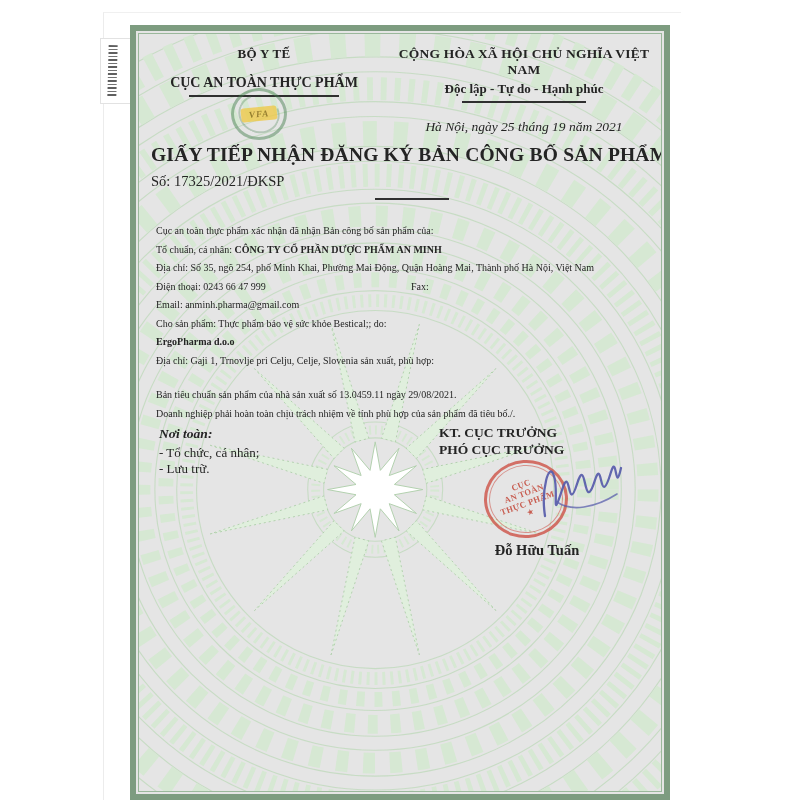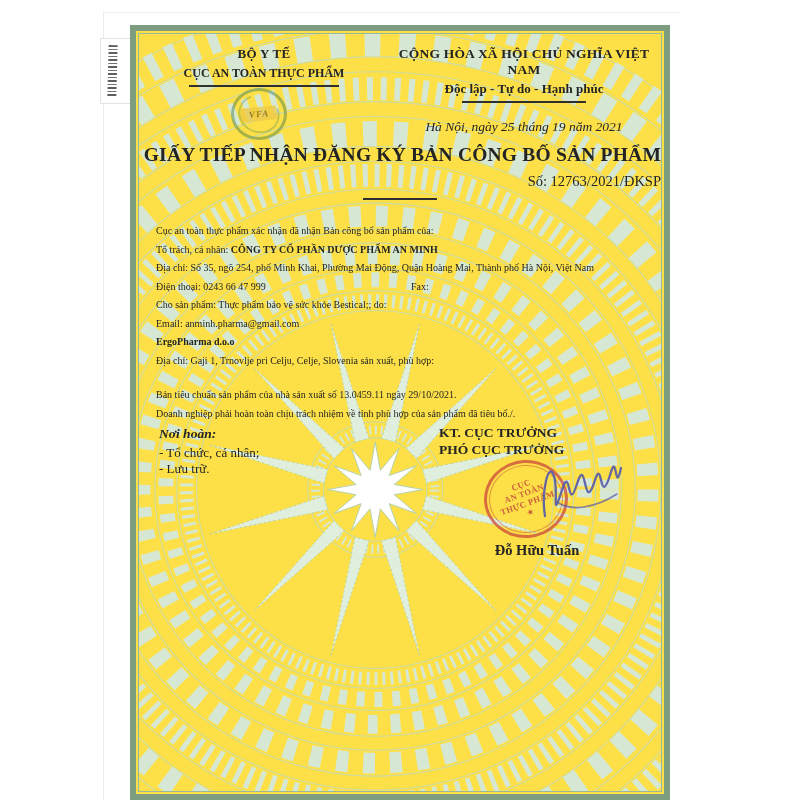--- a/index.html
+++ b/index.html
@@ -13,51 +13,51 @@
 
   
   .edge-label { position:absolute; left:100px; top:38px; width:30px; height:66px;
     background:#fff; border:1px solid #e2e2e2; border-right:none; }
   .edge-smudge { position:absolute; left:7px; top:6px; width:9px; height:52px; opacity:.75;
     background:repeating-linear-gradient(178deg,#2a2a2a 0 2px,transparent 2px 4px,#444 4px 5px,transparent 5px 7px);
     transform:rotate(1.5deg); }
 
   
   .doc { position:absolute; left:130px; top:25px; width:540px; height:775px;
-    border:6px solid #7d9c80; background:#fde047; }
+    border:6px solid #7d9c80; background:#e5e5e5; }
   .doc-inner { position:absolute; inset:2px; border:1px solid #9ab89b; overflow:hidden; }
 
   .pattern { position:absolute; left:0; top:0; width:100%; height:100%; }
 
   .content { position:absolute; inset:0; }
 
   
   .hdr-left { position:absolute; left:14px; top:12px; width:222px; text-align:center; }
   .hdr-left .l1 { font-weight:bold; font-size:13px; letter-spacing:.3px; }
-  .hdr-left .l2 { font-weight:bold; font-size:12px; margin-top:4px; }
+  .hdr-left .l2 { font-weight:bold; font-size:14px; margin-top:13px; }
   .rule { height:2px; background:#2f2f2f; margin:4px auto 0; }
   .hdr-left .rule { width:150px; }
 
   .vfa-logo { position:absolute; left:78px; top:42px; width:56px; height:52px; opacity:.85; }
   .vfa-ring { position:absolute; inset:0; border:3px solid rgba(66,126,74,.55); border-radius:50%; }
   .vfa-ring2 { position:absolute; inset:7px; border:2px solid rgba(66,126,74,.35); border-radius:50%;
     border-top-color:transparent; transform:rotate(24deg); }
   .vfa-pill { position:absolute; left:10px; top:19px; width:36px; height:14px;
     background:rgba(238,201,68,.9); border-radius:3px; transform:rotate(-6deg);
     display:flex; align-items:center; justify-content:center;
     font-weight:bold; font-style:italic; font-size:9px; letter-spacing:1px; color:#8a6d12; }
 
   .hdr-right { position:absolute; left:244px; top:12px; width:282px; text-align:center; }
   .hdr-right .l1 { font-weight:bold; font-size:13.5px; letter-spacing:.2px; }
   .hdr-right .l2 { font-weight:bold; font-size:13px; margin-top:3px; }
   .hdr-right .rule { width:124px; }
   .dateline { font-style:italic; font-size:13.5px; margin-top:16px; }
 
   
-  .title-block { position:absolute; left:0; top:110px; width:100%; text-align:right; }
+  .title-block { position:absolute; left:12px; top:110px; width:100%; text-align:left; }
   .title-main { font-weight:bold; font-size:19.5px; letter-spacing:.2px; }
   .title-no { font-size:14.5px; margin-top:7px; }
   .title-block .rule { width:74px; margin-top:8px; height:2px; }
 
   
   .body-block { position:absolute; left:17px; top:188px; width:506px;
     font-size:10px; line-height:18.5px; }
   .line { position:relative; }
   .b { font-weight:bold; }
   .fax { position:absolute; left:255px; }
@@ -155,43 +155,43 @@
 
         <div class="hdr-right">
           <div class="l1">CỘNG HÒA XÃ HỘI CHỦ NGHĨA VIỆT NAM</div>
           <div class="l2">Độc lập - Tự do - Hạnh phúc</div>
           <div class="rule"></div>
           <div class="dateline">Hà Nội, ngày 25 tháng 19 năm 2021</div>
         </div>
 
         <div class="title-block">
           <div class="title-main">GIẤY TIẾP NHẬN ĐĂNG KÝ BẢN CÔNG BỐ SẢN PHẨM</div>
-          <div class="title-no">Số: 12763/2021/ĐKSP</div>
+          <div class="title-no">Số: 17325/2021/ĐKSP</div>
           <div class="rule"></div>
         </div>
 
         <div class="body-block">
           <div class="line">Cục an toàn thực phẩm xác nhận đã nhận Bản công bố sản phẩm của:</div>
-          <div class="line"><span>Tổ trách, cá nhân: </span><span class="b">CÔNG TY CỔ PHẦN DƯỢC PHẨM AN MINH</span></div>
+          <div class="line"><span>Tổ chuẩn, cá nhân: </span><span class="b">CÔNG TY CỔ PHẦN DƯỢC PHẨM AN MINH</span></div>
           <div class="line">Địa chỉ: Số 35, ngõ 254, phố Minh Khai, Phường Mai Động, Quận Hoàng Mai, Thành phố Hà Nội, Việt Nam</div>
           <div class="line">
             <span>Điện thoại: 0243 66 47 999</span>
             <span class="fax">Fax:</span>
           </div>
+          <div class="line">Email: anminh.pharma@gmail.com</div>
           <div class="line">Cho sản phẩm: Thực phẩm bảo vệ sức khỏe Bestical;; do:</div>
-          <div class="line">Email: anminh.pharma@gmail.com</div>
           <div class="line b">ErgoPharma d.o.o</div>
           <div class="line">Địa chỉ: Gaji 1, Trnovlje pri Celju, Celje, Slovenia sản xuất, phù hợp:</div>
           <div class="gap"></div>
-          <div class="line">Bản tiêu chuẩn sản phẩm của nhà sản xuất số 13.0459.11 ngày 29/10/2021.</div>
+          <div class="line">Bản tiêu chuẩn sản phẩm của nhà sản xuất số 13.0459.11 ngày 29/08/2021.</div>
           <div class="line">Doanh nghiệp phải hoàn toàn chịu trách nhiệm về tính phù hợp của sản phẩm đã tiêu bố./.</div>
         </div>
 
         <div class="foot-left">
-          <div class="lbl">Nơi hoàn:</div>
+          <div class="lbl">Nơi toàn:</div>
           <div>- Tổ chức, cá nhân;</div>
           <div>- Lưu trữ.</div>
         </div>
 
         <div class="foot-right">
           <div>KT. CỤC TRƯỞNG</div>
           <div>PHÓ CỤC TRƯỞNG</div>
         </div>
 
         <div class="seal">

